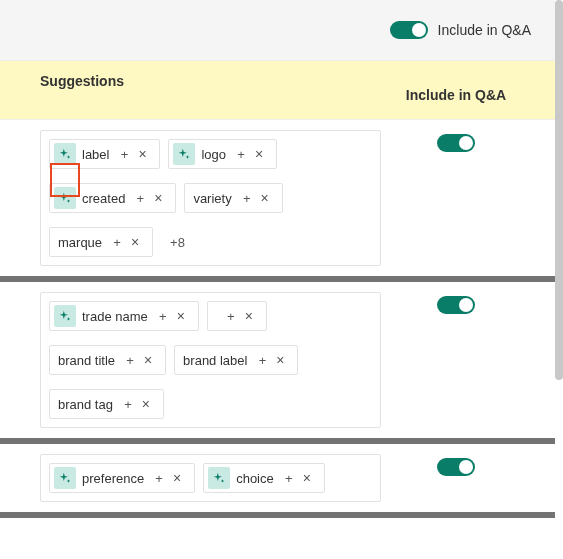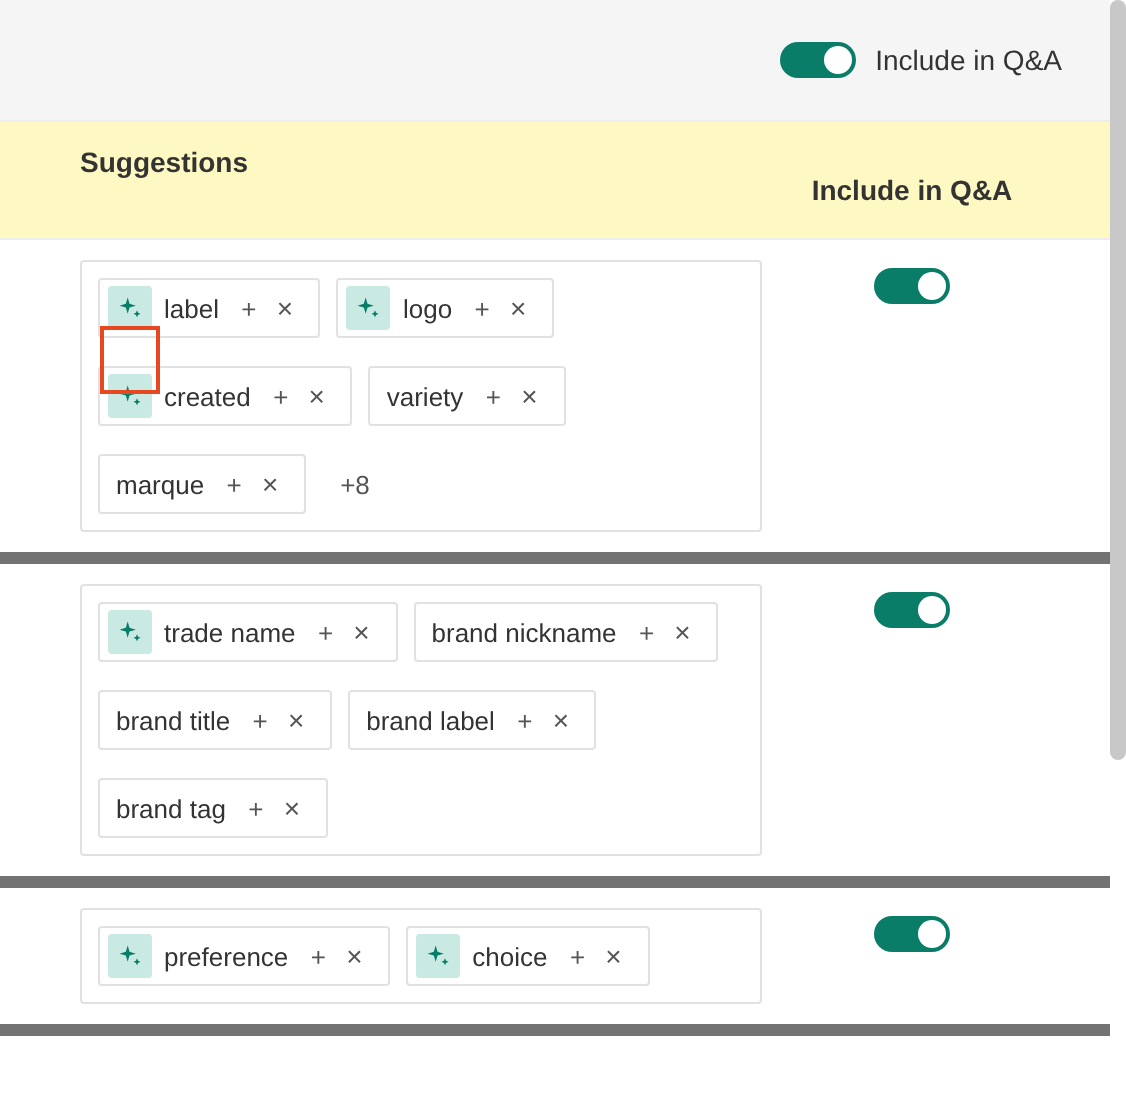--- a/index.html
+++ b/index.html
@@ -242,21 +242,20 @@
               <svg width="14" height="14" viewBox="0 0 24 24" fill="none">
                 <path d="M10 3 L11.6 8.4 L17 10 L11.6 11.6 L10 17 L8.4 11.6 L3 10 L8.4 8.4 Z" fill="#0a7d68"></path>
                 <path d="M18 14 L18.9 16.1 L21 17 L18.9 17.9 L18 20 L17.1 17.9 L15 17 L17.1 16.1 Z" fill="#0a7d68"></path>
               </svg>
             </span>
             <span class="chip-label">trade name</span>
             <span class="plus-btn">+</span>
             <span class="x-btn">×</span>
           </span>
           <span class="chip">
-            <span class="chip-label">brand nickname</span>
             <span class="plus-btn">+</span>
             <span class="x-btn">×</span>
           </span>
           <span class="chip">
             <span class="chip-label">brand title</span>
             <span class="plus-btn">+</span>
             <span class="x-btn">×</span>
           </span>
           <span class="chip">
             <span class="chip-label">brand label</span>

